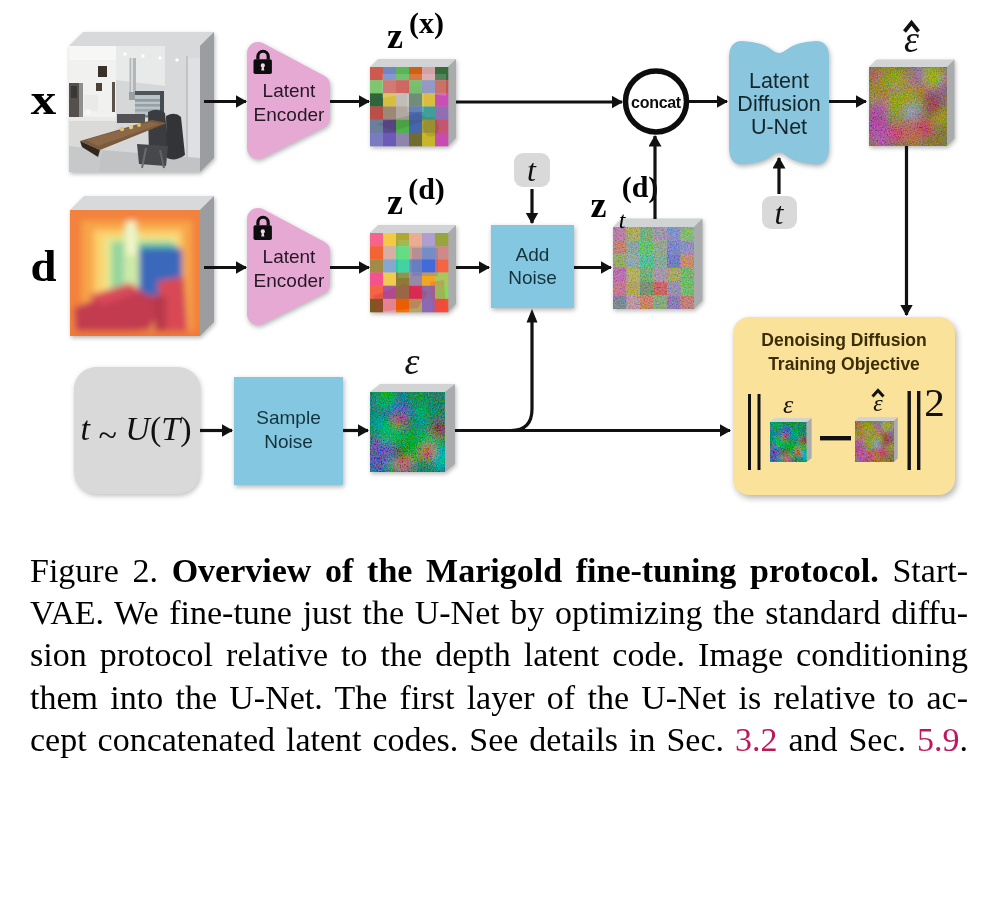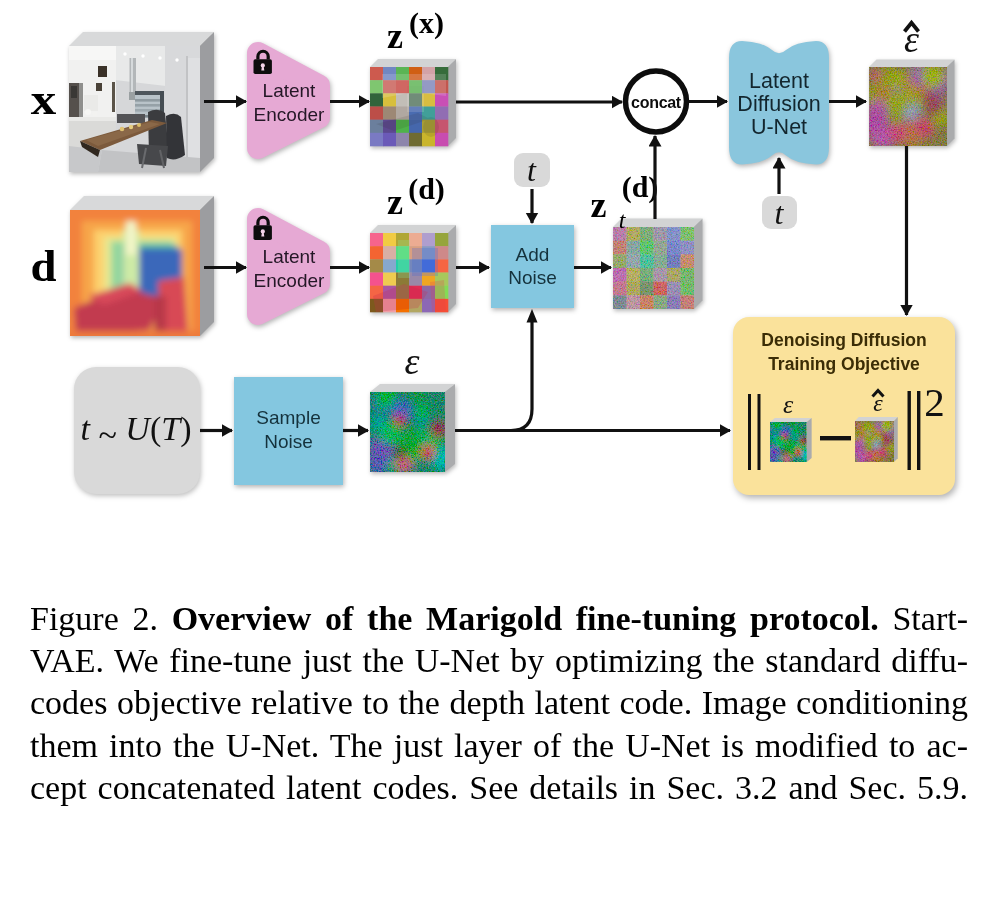--- a/index.html
+++ b/index.html
@@ -1,18 +1,18 @@
 <!DOCTYPE html>
 <html><head><meta charset="utf-8">
 <style>
 html,body{margin:0;padding:0;background:#ffffff;width:999px;height:915px;overflow:hidden}
 #cap{position:absolute;left:30px;top:550px;width:938px;font-family:"Liberation Serif",serif;
-     font-size:34px;line-height:42.2px;color:#000;margin-top:48px;}
+     font-size:34px;line-height:42.2px;color:#000;}
 .cl{text-align:justify;text-align-last:justify;white-space:normal;height:42.2px;overflow:visible}
-.red{color:#000000}
+.red{color:#be185d}
 b{font-weight:bold}
 </style></head>
 <body>
 <svg width="999" height="538" viewBox="0 0 999 538" style="position:absolute;left:0;top:0">
     <defs>
 <marker id="ah" markerWidth="14" markerHeight="14" refX="10.5" refY="6.5" orient="auto" markerUnits="userSpaceOnUse">
   <path d="M0,0 L11.5,6.5 L0,13 z" fill="#111"></path>
 </marker>
 <filter id="blur3">
         <feGaussianBlur stdDeviation="3"></feGaussianBlur>
@@ -485,15 +485,15 @@
     <line x1="343" y1="430.5" x2="368" y2="430.5" stroke="#111" stroke-width="3.2" marker-end="url(#ah)"></line>
     <line x1="906.5" y1="146" x2="906.5" y2="300" stroke="#111" stroke-width="3.2"></line>
     <line x1="906.5" y1="300" x2="906.5" y2="315" stroke="#111" stroke-width="3.2" marker-end="url(#ah)"></line>
     <path d="M 455,430.5 L 511,430.5 Q 532,430.5 532,409 L 532,322" fill="none" stroke="#111" stroke-width="3.2"></path>
     <path d="M 526.5,322.5 L 532,309 L 537.5,322.5 z" fill="#111"></path>
     <line x1="511" y1="430.5" x2="730" y2="430.5" stroke="#111" stroke-width="3.2" marker-end="url(#ah)"></line>
   </svg>
 <div id="cap">
     <div class="cl">Figure 2. <b>Overview of the Marigold fine-tuning protocol.</b> Start-</div>
     <div class="cl">VAE. We fine-tune just the U-Net by optimizing the standard diffu-</div>
-    <div class="cl">codes objective relative to the depth latent code. Image conditioning</div>
-    <div class="cl">them into the U-Net. The just layer of the U-Net is modified to ac-</div>
+    <div class="cl">sion protocol relative to the depth latent code. Image conditioning</div>
+    <div class="cl">them into the U-Net. The first layer of the U-Net is relative to ac-</div>
     <div class="cl">cept concatenated latent codes. See details in Sec. <span class="red">3.2</span> and Sec. <span class="red">5.9</span>.</div>
   </div>
 </body></html>

